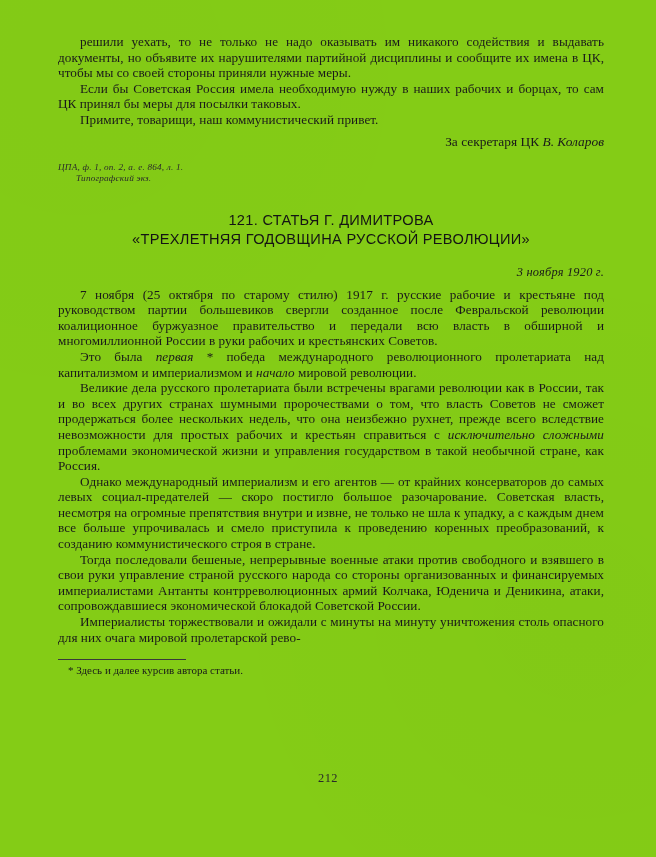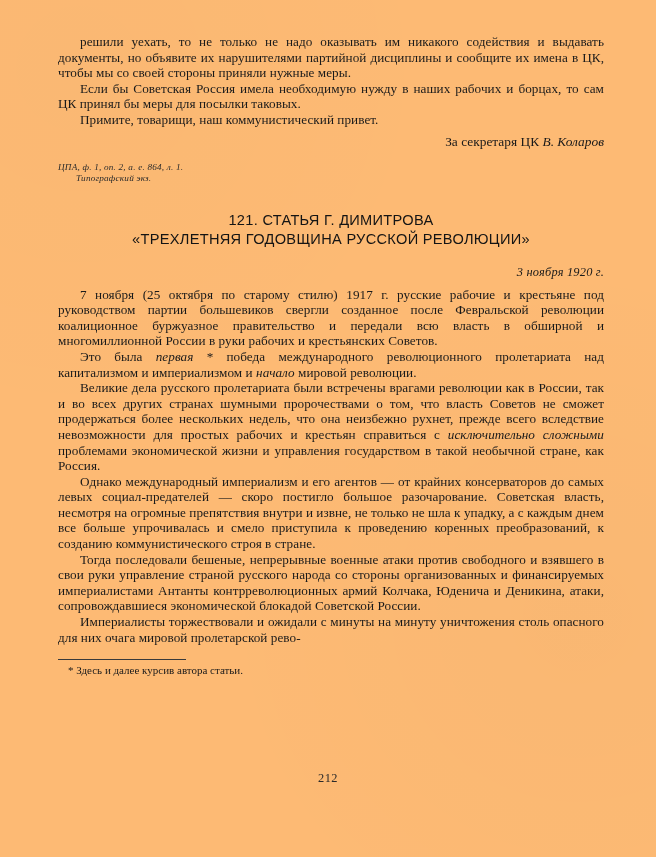--- a/index.html
+++ b/index.html
@@ -11,21 +11,21 @@
     width: 656px;
     height: 857px;
     overflow: hidden;
     font-family: "Liberation Serif", serif;
     color: #1a1a1a;
   }
   .page {
     position: relative;
     width: 656px;
     height: 857px;
-    background: #fdba74;
+    background: #84cc16;
     box-sizing: border-box;
     padding: 34px 52px 20px 58px;
   }
   .page::before {
     
     content: "";
     position: absolute;
     inset: 0;
     background:
       radial-gradient(circle at 12% 8%, rgba(0,0,0,0.012), rgba(0,0,0,0) 40%),

